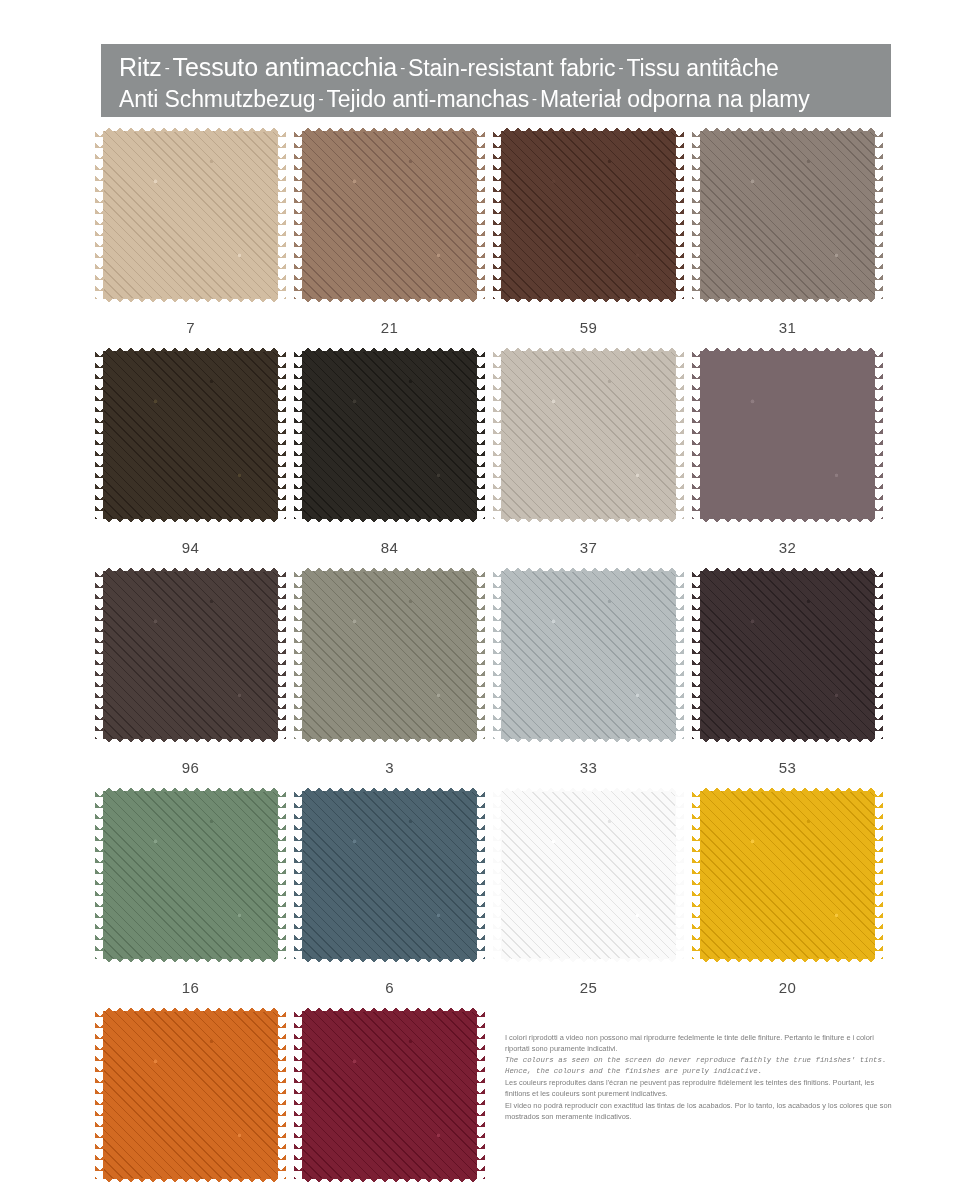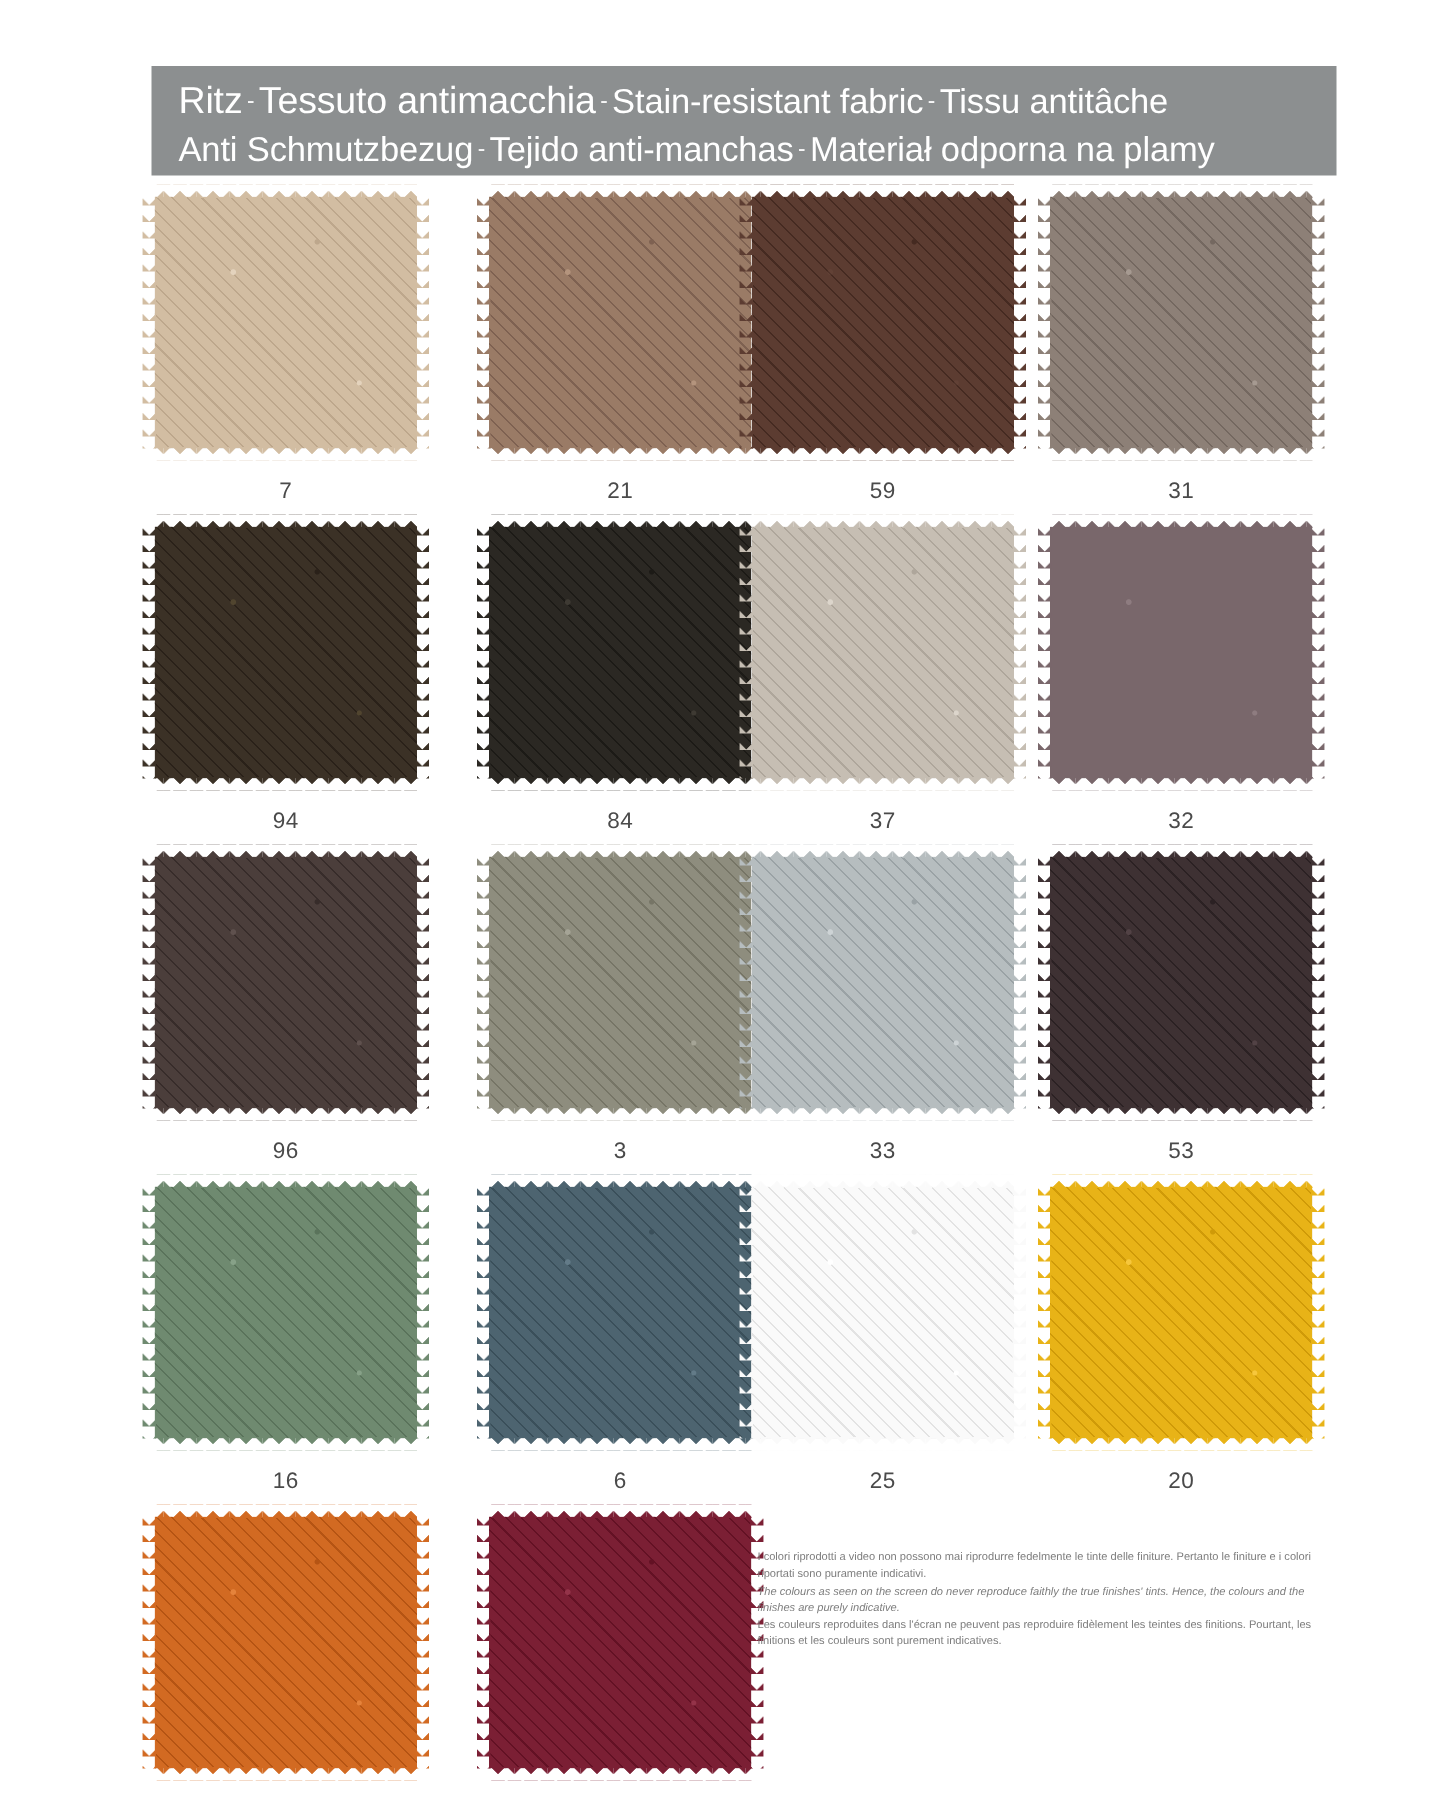--- a/index.html
+++ b/index.html
@@ -49,21 +49,21 @@
   .row {
     position: relative;
     height: 220px;
   }
   .cell {
     position: absolute;
     width: 175px;
     top: 0;
   }
   .cell-c0 { left: 103px; }
-  .cell-c1 { left: 302px; margin-left: 24px; }
+  .cell-c1 { left: 302px; }
   .cell-c2 { left: 501px; }
   .cell-c3 { left: 700px; }
 
   
   .swatch-wrap {
     position: relative;
     width: 175px;
     height: 168px;
   }
   .swatch {
@@ -123,21 +123,21 @@
     position: absolute;
     left: 505px;
     top: 1032px;
     width: 390px;
     color: #7d7d7d;
     font-size: 7.4px;
     line-height: 1.52;
     font-family: "Liberation Sans", sans-serif;
   }
   .disclaimer p { margin: 0; }
-  .disclaimer .it { font-style: italic; }
+  .disclaimer .it { font-style: italic; font-family: Liberation Mono, monospace; }
 </style>
 </head>
 <body>
 
 <div class="header-band">
   <div class="header-line header-line-1">
     <span class="hdr-big">Ritz</span><span class="hdr-sep">-</span><span class="hdr-big">Tessuto antimacchia</span><span class="hdr-sep">-</span><span class="hdr-small">Stain-resistant fabric</span><span class="hdr-sep">-</span><span class="hdr-small">Tissu antitâche</span>
   </div>
   <div class="header-line header-line-2">
     <span class="hdr-small">Anti Schmutzbezug</span><span class="hdr-sep">-</span><span class="hdr-small">Tejido anti-manchas</span><span class="hdr-sep">-</span><span class="hdr-small">Materiał odporna na plamy</span>
@@ -332,13 +332,14 @@
           <div class="edge-right" style="background: linear-gradient(45deg, rgb(123, 31, 52) 25%, transparent 25%) 0px -5px / 9px 11px, linear-gradient(315deg, rgb(123, 31, 52) 25%, transparent 25%) 0px -5px / 9px 11px;"></div>
         </div>
       </div>
     </div>
   </div>
 
 <div class="disclaimer">
   <p>I colori riprodotti a video non possono mai riprodurre fedelmente le tinte delle finiture. Pertanto le finiture e i colori riportati sono puramente indicativi.</p>
   <p class="it">The colours as seen on the screen do never reproduce faithly the true finishes' tints. Hence, the colours and the finishes are purely indicative.</p>
   <p>Les couleurs reproduites dans l'écran ne peuvent pas reproduire fidèlement les teintes des finitions. Pourtant, les finitions et les couleurs sont purement indicatives.</p>
+  <p>El video no podrá reproducir con exactitud las tintas de los acabados. Por lo tanto, los acabados y los colores que son mostrados son meramente indicativos.</p>
 </div>
 
 </body></html>

